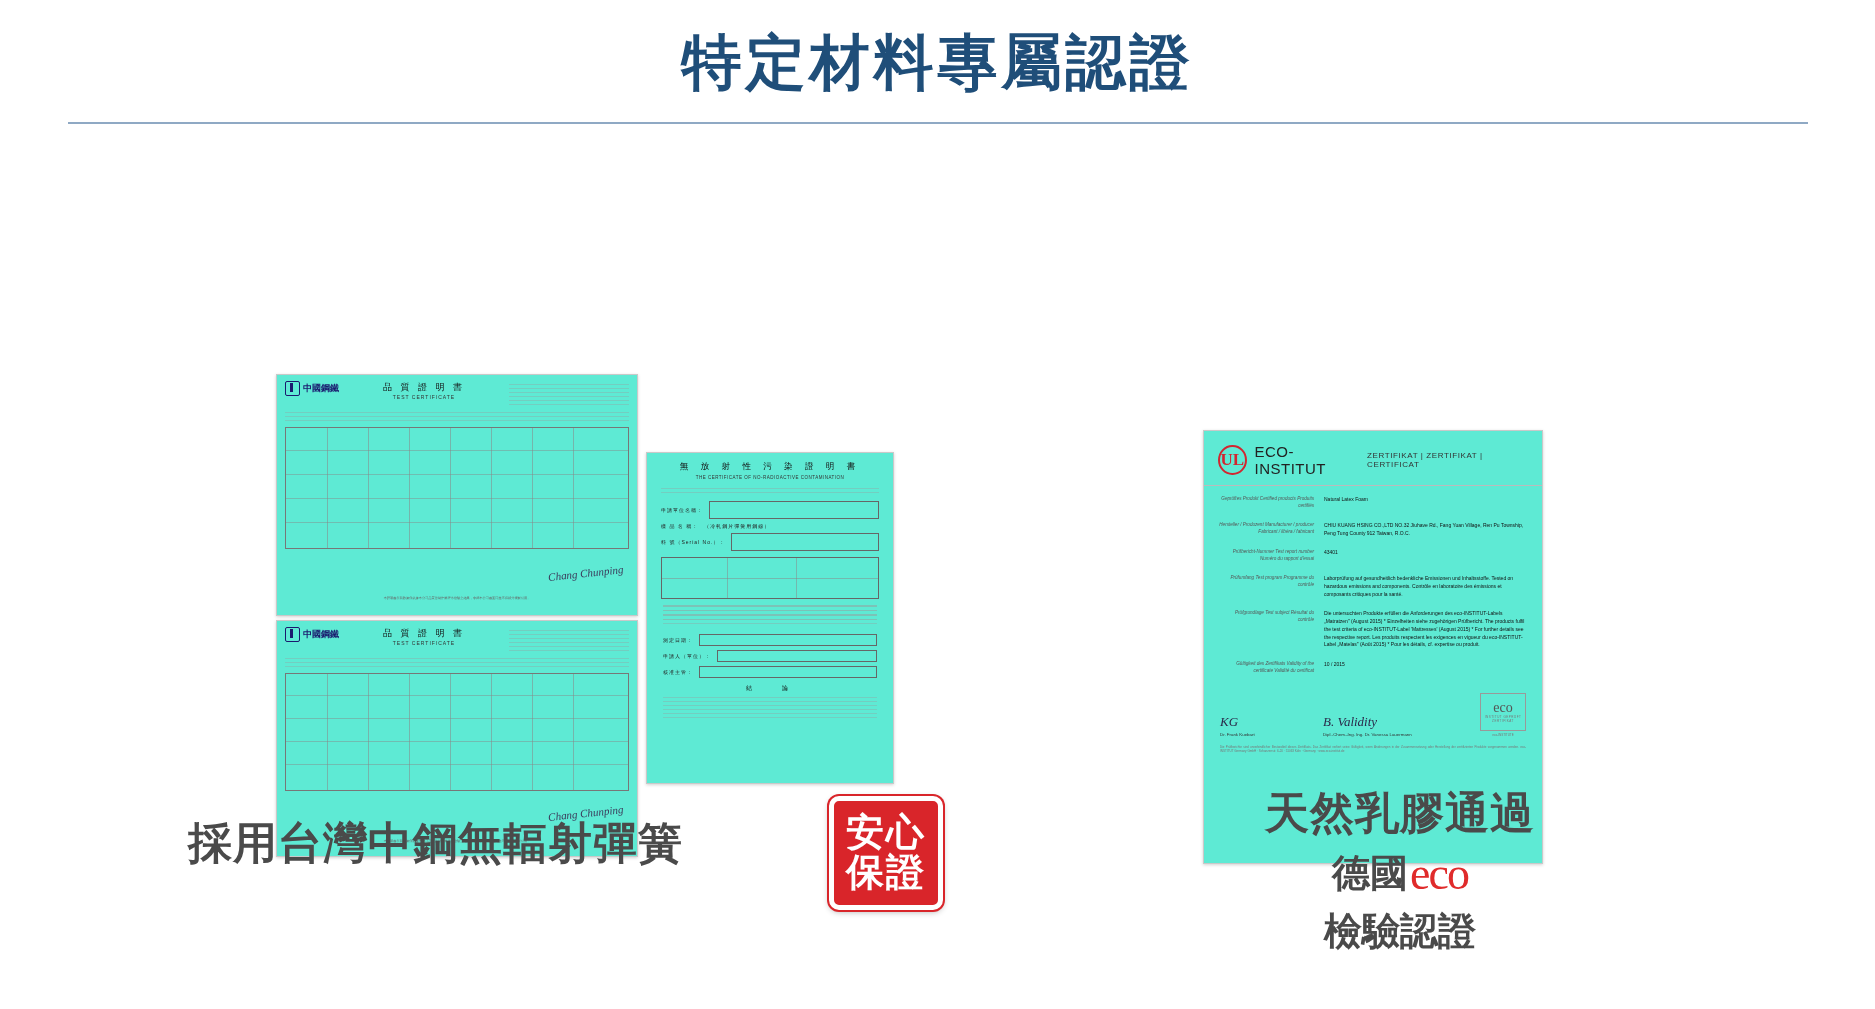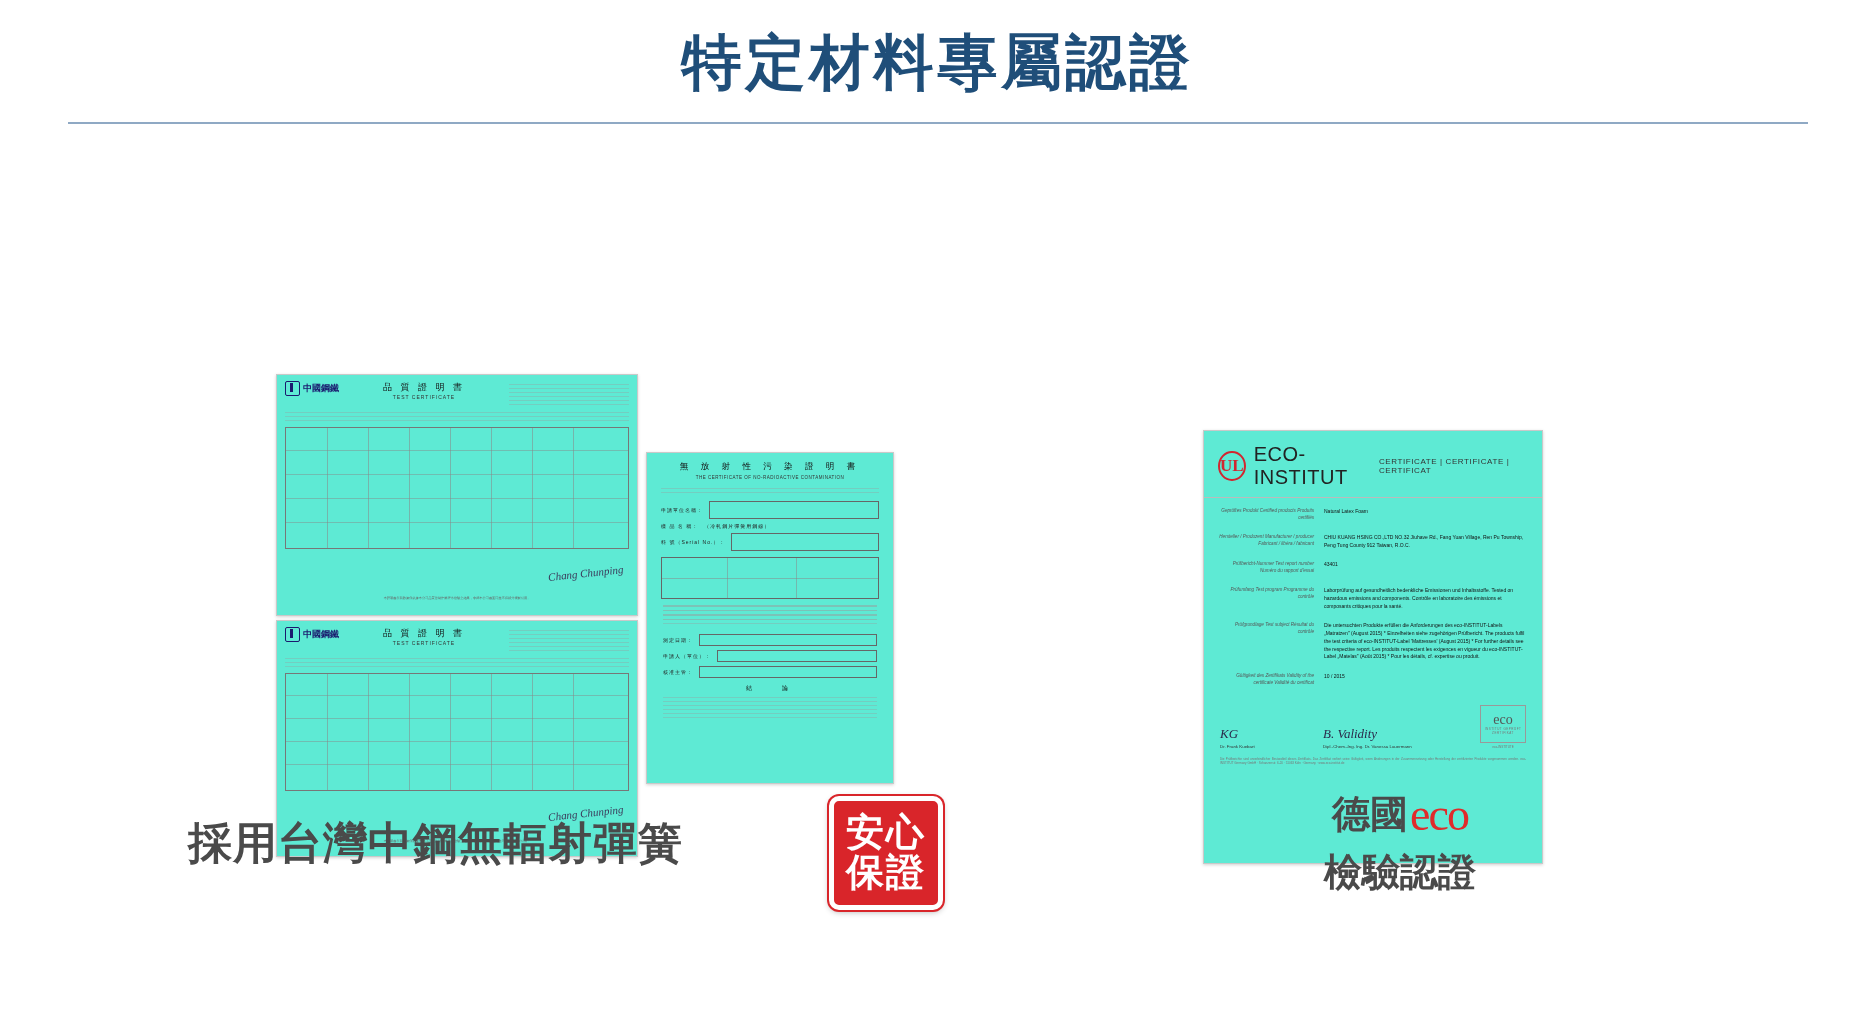--- a/index.html
+++ b/index.html
@@ -162,21 +162,21 @@
   .ul-mark {
     width: 26px; height: 26px;
     border: 2px solid #d22630;
     border-radius: 50%;
     color:#d22630;
     font-size: 17px;
     font-weight: bold;
     display:flex; align-items:center; justify-content:center;
     font-family: "Liberation Serif", serif;
   }
-  .eco-name { font-size: 20px; color: #222; letter-spacing:.5px; }
+  .eco-name { font-size: 15px; color: #222; letter-spacing:.5px; }
   .eco-cert-types {
     margin-left: auto;
     font-size: 8px;
     color:#333;
     letter-spacing: .6px;
   }
   .eco-rows { padding: 10px 14px 0 14px; }
   .eco-row { display:flex; margin-bottom: 12px; }
   .eco-row .k {
     width: 96px;
@@ -436,21 +436,21 @@
 
   <div class="seal" style="left:829px; top:672px;">
     <div>安心</div>
     <div>保證</div>
   </div>
 
   <div class="cert" style="left:1203px; top:306px; width:338px; height:432px;">
     <div class="eco-top">
       <span class="ul-mark">UL</span>
       <span class="eco-name">ECO-INSTITUT</span>
-      <span class="eco-cert-types">CERTIFICATE | CERTIFICATE | CERTIFICAT</span>
+      <span class="eco-cert-types">ZERTIFIKAT | ZERTIFIKAT | CERTIFICAT</span>
     </div>
 
     <div class="eco-rows">
       <div class="eco-row">
         <div class="k">Geprüftes Produkt
 Certified products
 Produits certifiés</div>
         <div class="v">Natural Latex Foam</div>
       </div>
       <div class="eco-row">
@@ -512,20 +512,21 @@
     </div>
 
     <div class="eco-fineprint">Die Prüfberichte sind unverbindlicher Bestandteil dieses Zertifikats. Das Zertifikat verliert seine Gültigkeit, wenn Änderungen in der Zusammensetzung oder Herstellung der zertifizierten Produkte vorgenommen werden. eco-INSTITUT Germany GmbH · Schanzenstr. 6-20 · 51063 Köln · Germany · www.eco-institut.de</div>
   </div>
 
   <div class="caption-left">
     <div class="big">採用台灣中鋼無輻射彈簧</div>
   </div>
 
   <div class="caption-right">
+    <div class="big">天然乳膠通過</div>
     <div class="mid">
       <span>德國</span>
       <span class="eco-red">eco</span>
     </div>
     <div class="bot">檢驗認證</div>
   </div>
 
 </div>
 
 </body></html>

